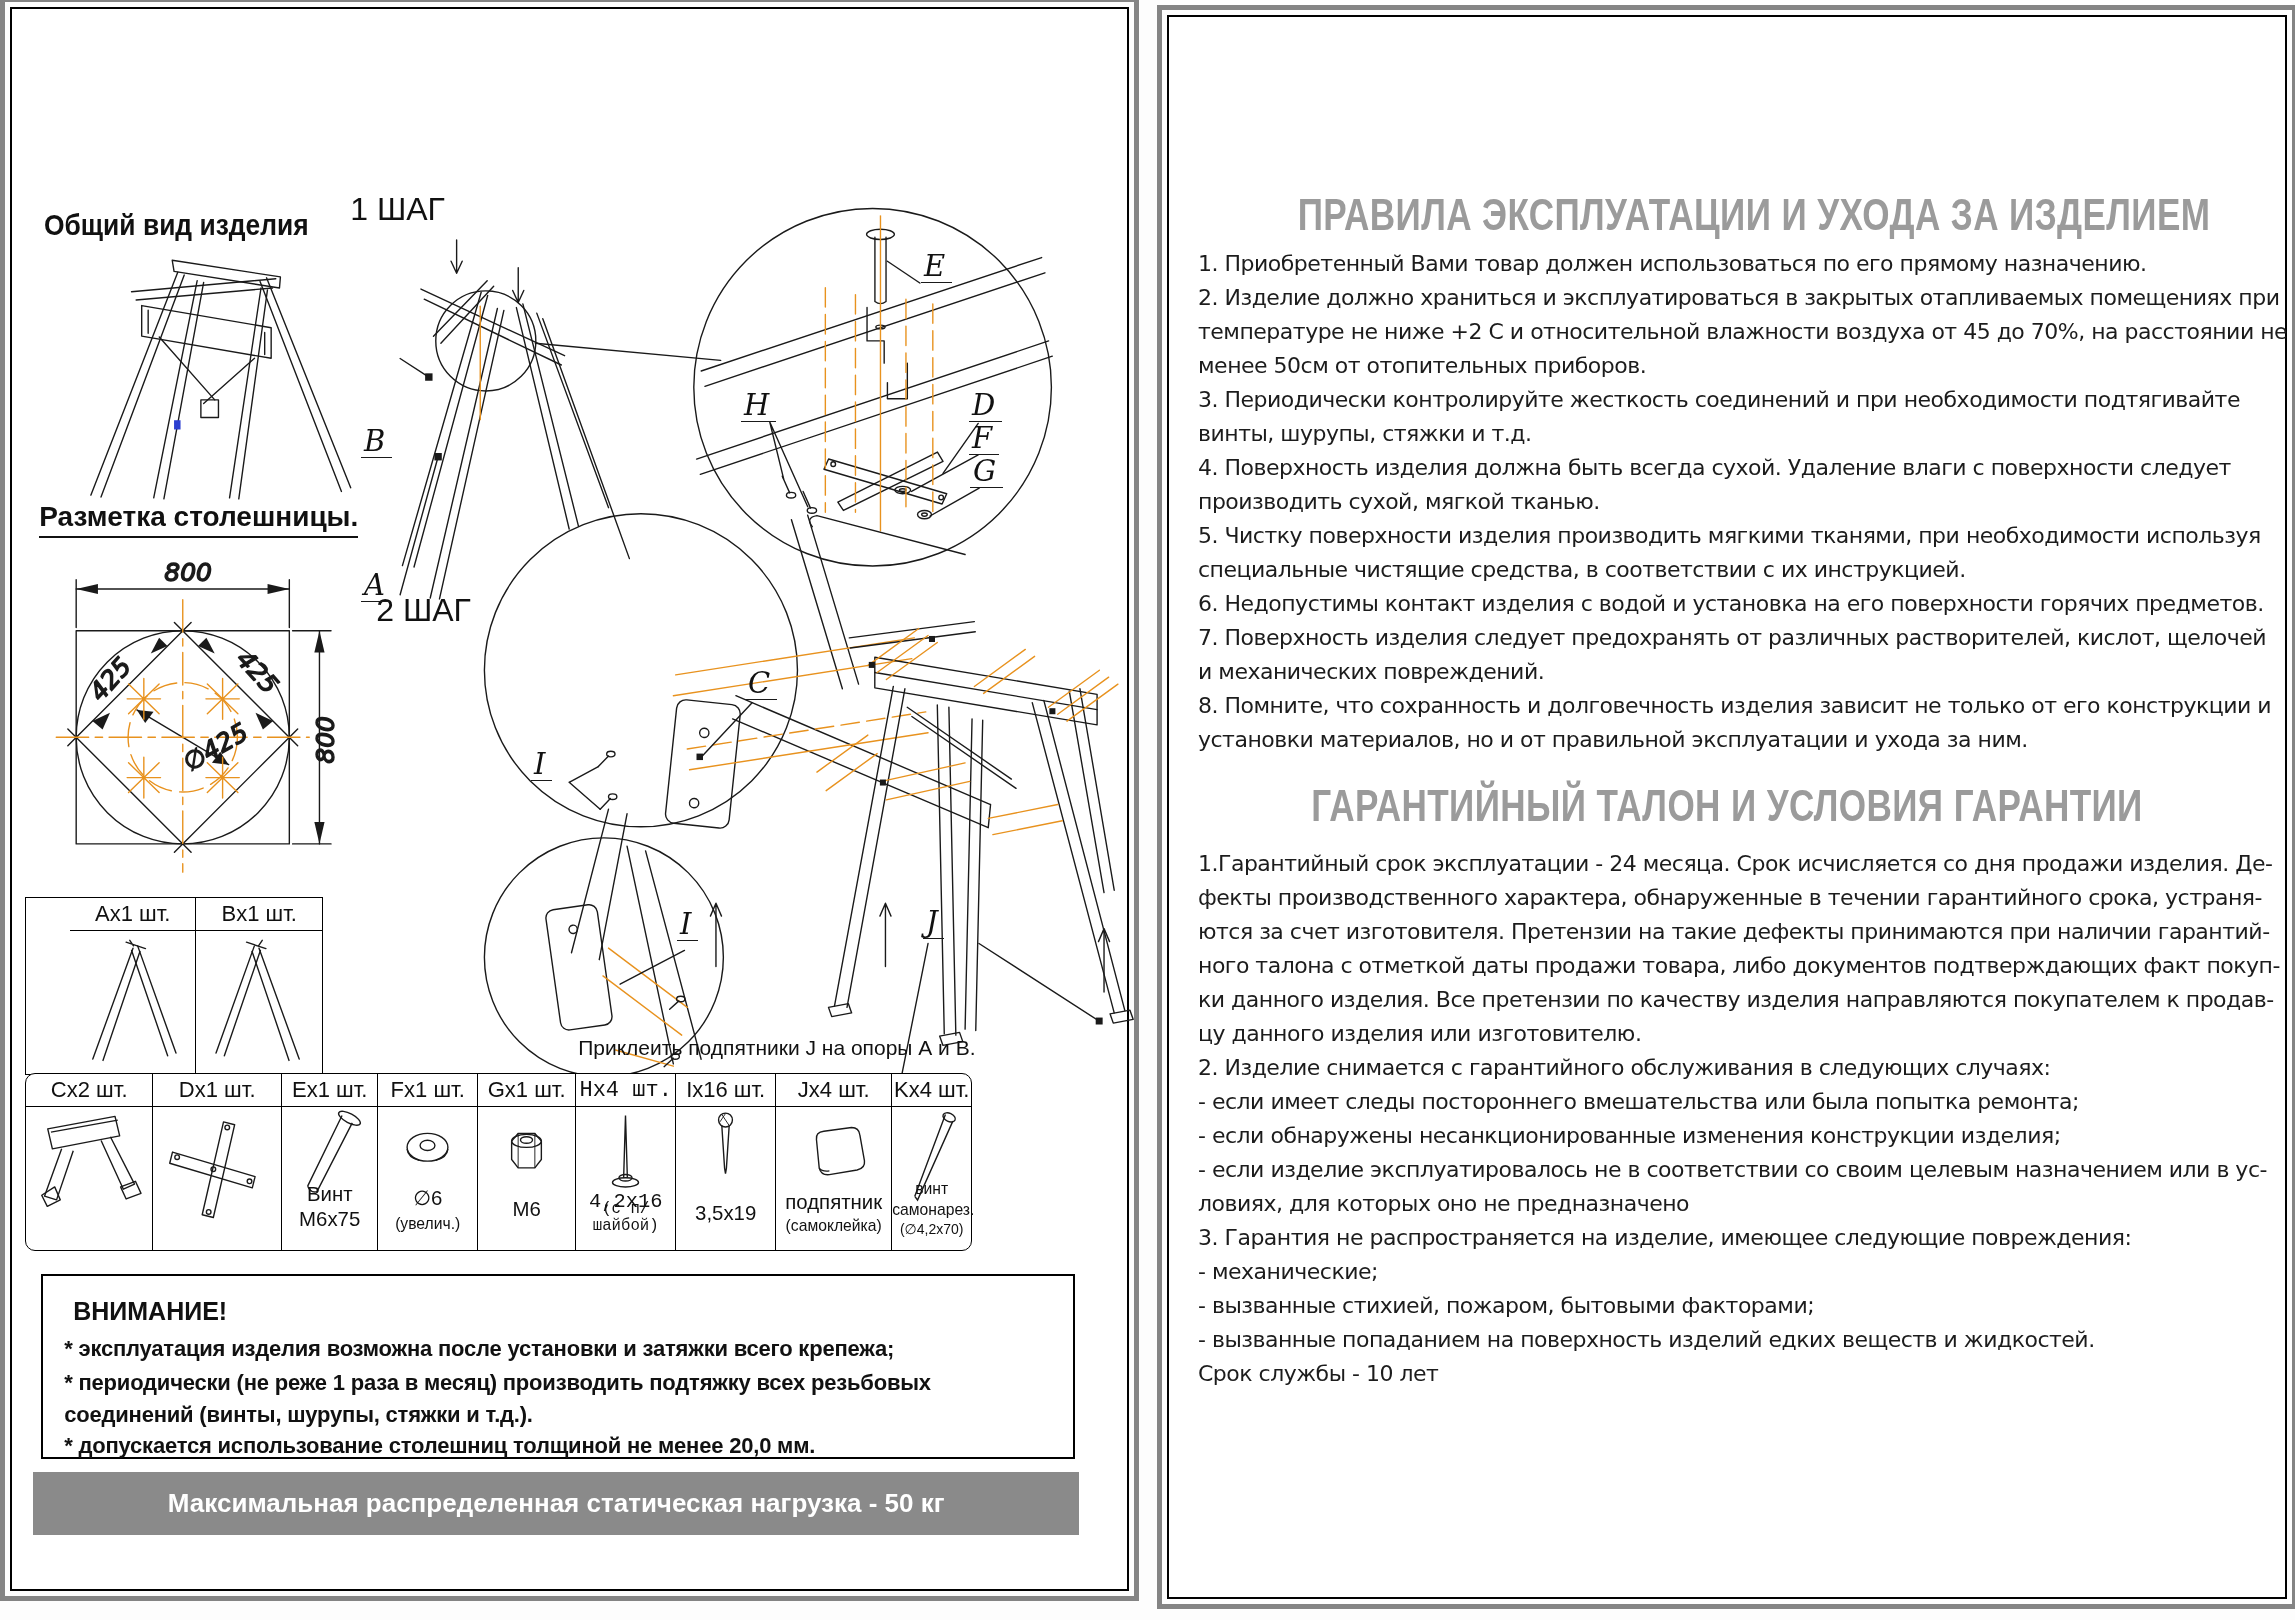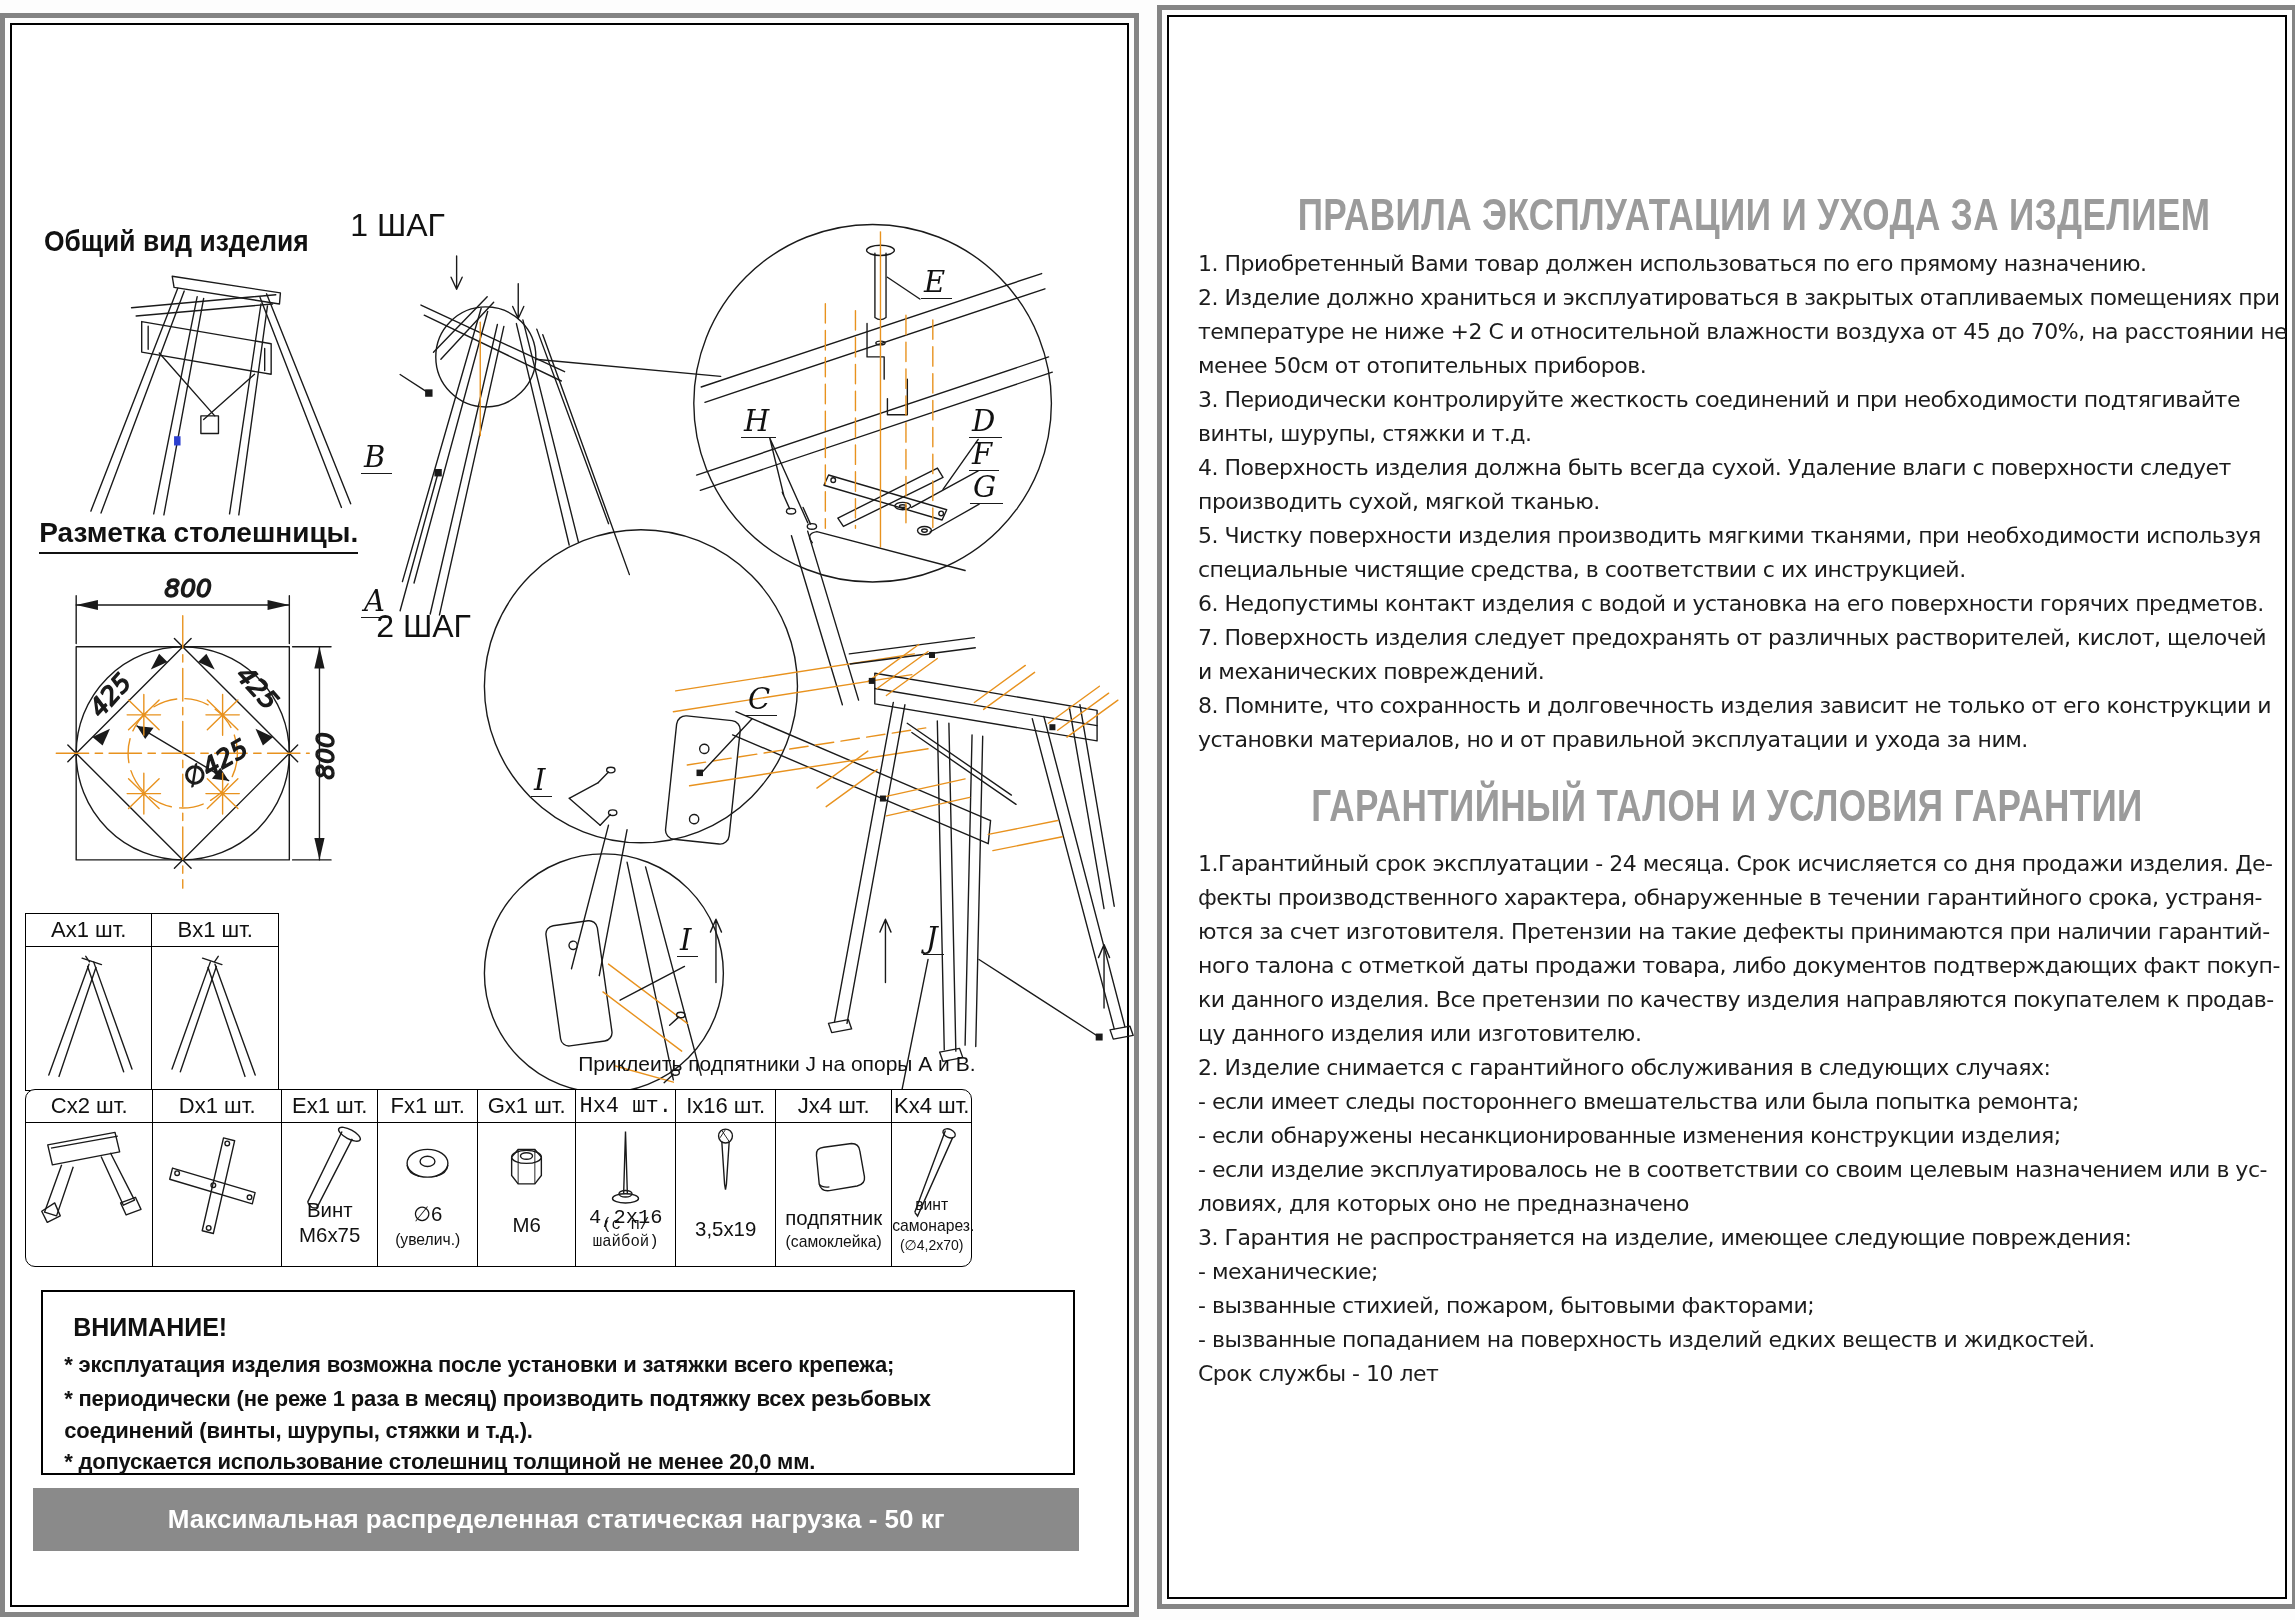--- a/index.html
+++ b/index.html
@@ -1,20 +1,20 @@
 <!DOCTYPE html>
 <html style="font-size:7.4px"><head>
 <meta charset="utf-8">
 <style>
   html,body{margin:0;padding:0;}
   body{width:2295px;height:1621px;position:relative;background:#fdfdfd;
        font-family:"Liberation Sans", sans-serif;color:#111;}
   .page{position:absolute;background:#fff;border:2.3px solid #000;
         outline:5.1px solid #848484;outline-offset:5.6px;}
-  #page-left{left:10.2px;top:23px;width:1115px;height:1580px;}
+  #page-left{left:10.2px;top:7px;width:1115px;height:1580px;}
   #page-right{left:1167px;top:15.3px;width:1116px;height:1580px;}
   .abs{position:absolute;}
   
   .gv-title{font-weight:bold;font-size:30px;white-space:nowrap;}
   .squeeze{display:inline-block;transform:scaleX(.88);transform-origin:0 50%;}
   .step-label{font-size:32px;white-space:nowrap;}
   .marking-title{font-weight:bold;font-size:28px;border-bottom:2.8px solid #111;
                  padding-bottom:2.8px;white-space:nowrap;}
   .callout{font-family:"DejaVu Serif", serif;font-style:italic;font-size:29px;
            border-bottom:1.9px solid #1a1a1a;padding:0 6.5px 0.9px 2.8px;line-height:1.05;}
@@ -267,21 +267,21 @@
   <span class="abs callout" style="left:957px;top:381px;">D</span>
   <span class="abs callout" style="left:957px;top:414px;">F</span>
   <span class="abs callout" style="left:958px;top:447px;">G</span>
   <span class="abs callout" style="left:733px;top:659px;">C</span>
   <span class="abs callout" style="left:519px;top:740px;">I</span>
   <span class="abs callout" style="left:665px;top:900px;">I</span>
   <span class="abs callout" style="left:911px;top:898px;">J</span>
 
   <div class="abs glue-note" style="left:566px;top:1027px;">Приклеить подпятники J на опоры А и В.</div>
 
-  <div class="abs ptable" style="left:13px;top:888px;width:252px;height:176px;">
+  <div class="abs ptable" style="left:13px;top:888px;width:252px;height:176px;padding-left:44px;">
     <div class="pcol" style="width:50%;">
       <div class="phead">Ax1 шт.</div>
       <div class="picon">
         <svg width="116" height="134" viewBox="0 0 250 290" fill="none" stroke="#1a1a1a" stroke-width="3" stroke-linecap="round">
           <path d="M125 35 L38 275 M140 42 L60 278"></path>
           <path d="M135 30 L218 262 M122 40 L200 268"></path>
           <path d="M110 22 L152 36 M118 18 L126 30"></path>
         </svg>
       </div>
     </div>

